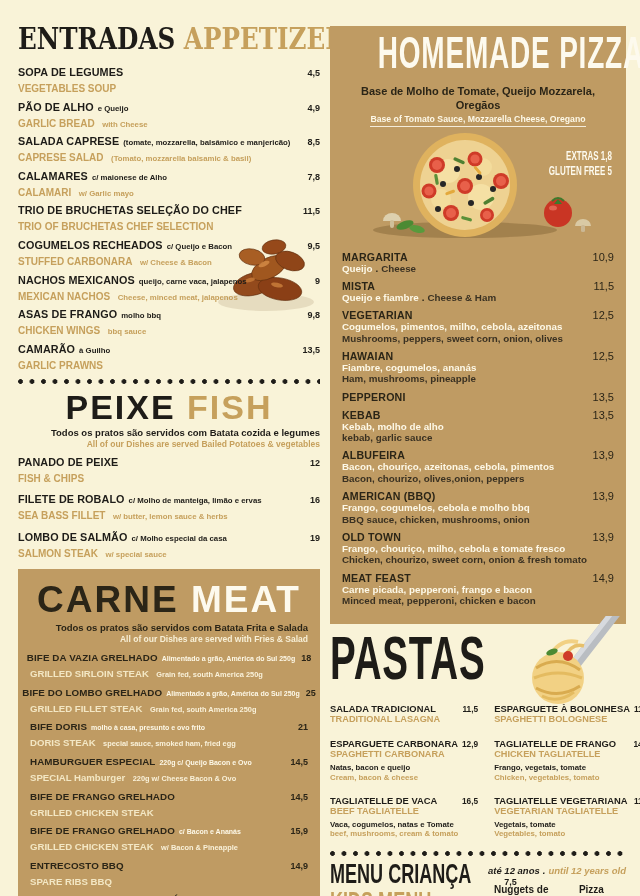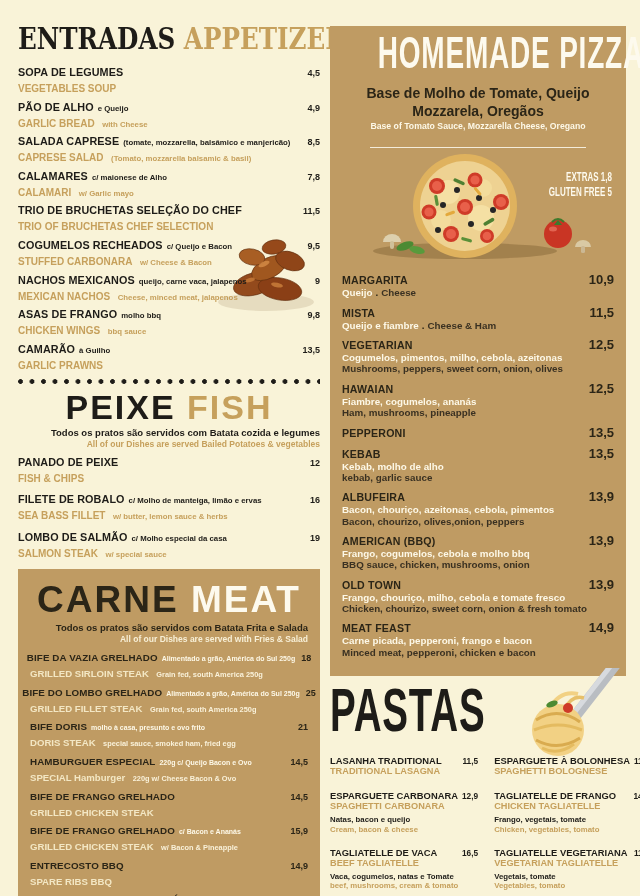--- a/index.html
+++ b/index.html
@@ -44,30 +44,30 @@
   .dots{height:5px;margin:7px 0 6px;background-image:radial-gradient(circle at 2.5px 2.5px,#1e1c18 2.1px,transparent 2.6px);
         background-size:11.5px 5px;background-repeat:repeat-x;}
 
   
   .wings-wrap{position:absolute;right:2px;top:198px;z-index:1;}
 
   
   .pz-box{background:#bf9b63;padding:10px 12px 12px;position:relative;}
   .pz-title{text-align:center;margin:2px 0 6px;}
   .pz-title .cond-c{font-size:35px;color:#fdfaee;letter-spacing:1px;}
-  .pz-sub-pt{text-align:center;font-weight:800;font-size:14px;color:#2b2517;line-height:1.3;}
+  .pz-sub-pt{text-align:center;font-weight:800;font-size:11px;color:#2b2517;line-height:1.3;}
   .pz-sub-en{text-align:center;font-weight:800;font-size:8.7px;color:#fdf8e7;width:fit-content;
-             margin:1px auto 0;padding-bottom:16px;border-bottom:1.5px solid rgba(253,250,238,.85);}
+             margin:1px auto 0;padding-bottom:2px;border-bottom:1.5px solid rgba(253,250,238,.85);}
   .pz-img-wrap{text-align:center;margin:2px 0 6px;position:relative;}
   .pz-badge{position:absolute;right:2px;top:20px;text-align:right;color:#fdfaee;font-weight:800;
             font-size:10px;line-height:1.15;transform:scale(.8,1.25);transform-origin:right top;white-space:nowrap;}
   .pz{margin-bottom:6px;}
   .pz-l1{display:flex;align-items:baseline;}
   .pz-name{font-weight:800;font-size:10.6px;color:#2b2517;letter-spacing:.2px;}
-  .pz-price{margin-left:auto;font-size:13px;font-weight:700;color:#2b2517;}
+  .pz-price{margin-left:auto;font-size:11px;font-weight:400;color:#2b2517;}
   .pz-detail{font-weight:700;font-size:9.8px;line-height:1.16;}
   .pz-pt{color:#fdf8e7;}
   .pz-en{color:#3a3122;}
   .pz-sep{color:#2b2517;margin:0 3px;font-weight:800;}
   .pz-detail[data-layout="stacked"] .pz-pt{display:block;}
   .pz-detail[data-layout="stacked"] .pz-en{display:block;}
 
   
   .pastas{margin-top:14px;position:relative;}
   .pastas-title .cond{font-size:47px;color:#1e1c18;letter-spacing:1px;}
@@ -573,21 +573,21 @@
           <path d="M84 42 q8 -16 20 -12" stroke="#e7c06a" stroke-width="3.5" fill="none"></path>
           <circle cx="88" cy="40" r="5" fill="#cf3b28"></circle>
           <ellipse cx="72" cy="36" rx="6" ry="3" fill="#4c8a33" transform="rotate(-20 72 36)"></ellipse>
         </svg>
       </div>
       <div class="pastas-title"><span class="cond">PASTAS</span></div>
       <div class="pasta-grid">
 
           <div>
             <div class="pa-l1">
-              <span class="pa-name">LASANHA TRADITIONAL</span>
+              <span class="pa-name">SALADA TRADICIONAL</span>
               <span class="pa-price">11,5</span>
             </div>
             <div class="pa-en">TRADITIONAL LASAGNA</div>
 
           </div>
 
           <div>
             <div class="pa-l1">
               <span class="pa-name">ESPARGUETE À BOLONHESA</span>
               <span class="pa-price">11,5</span>

